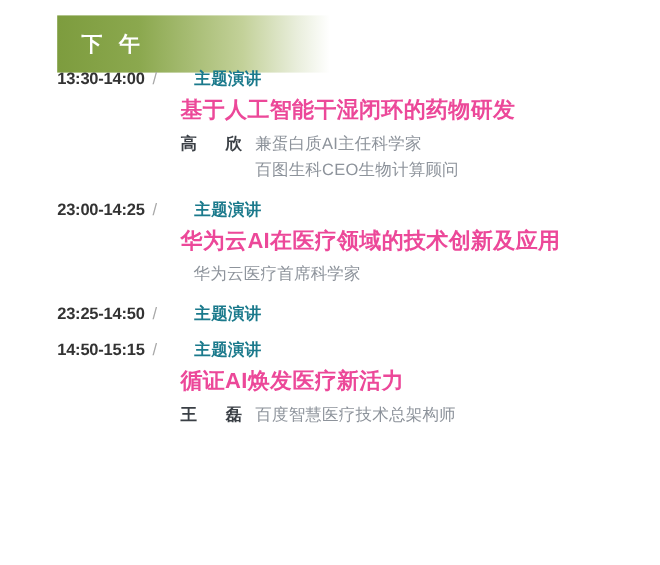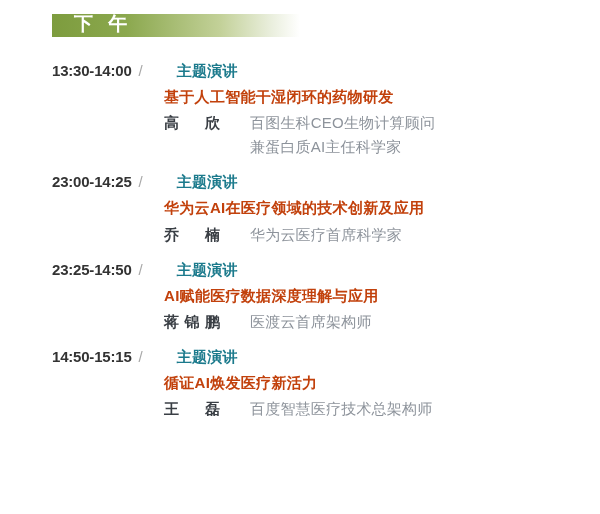--- a/index.html
+++ b/index.html
@@ -14,23 +14,24 @@
     overflow: hidden;
     position: relative;
   }
 
   
   .banner {
     position: absolute;
     left: 52px;
     top: 14px;
     width: 248px;
-    height: 23px;
+    height: 52px;
     background: linear-gradient(to right, #7d9c3e 0%, #8ba84e 30%, #c3d199 68%, #e9eedc 88%, #ffffff 100%);
     display: flex;
+    align-items: center;
   }
   .banner-label {
     color: #ffffff;
     font-size: 19px;
     font-weight: bold;
     letter-spacing: 5px;
     padding-left: 22px;
     line-height: 1;
   }
 
@@ -70,33 +71,32 @@
     font-size: 15px;
     font-weight: bold;
     letter-spacing: 0.3px;
     margin-left: 28px;
   }
 
   .session-body {
     padding-left: 112px;
   }
   .session-title {
-    color: #c2410c;
-    font-size: 15px;
+    color: #ec4899;
+    font-size: 20px;
     font-weight: bold;
     letter-spacing: 0.3px;
     line-height: 1.55;
     margin-bottom: 3px;
   }
 
   .speaker-row {
     display: flex;
     align-items: baseline;
     line-height: 1.6;
-    gap: 18px;
   }
   .speaker-name {
     color: #3a3f45;
     font-size: 15px;
     font-weight: bold;
     width: 56px;
     flex: 0 0 56px;
     text-align: justify;
     text-align-last: justify;
     letter-spacing: 0;
@@ -128,56 +128,46 @@
       <div class="session-head">
         <span class="session-time">13:30-14:00</span>
         <span class="session-sep">/</span>
         <span class="session-type">主题演讲</span>
       </div>
       <div class="session-body">
         <div class="session-title">基于人工智能干湿闭环的药物研发</div>
         <div class="speaker-row">
           <div class="speaker-name is-wide">高欣</div>
           <div class="speaker-affil-col">
+            <div class="speaker-affil">兼蛋白质AI主任科学家</div>
             <div class="speaker-affil">百图生科CEO生物计算顾问</div>
-            <div class="speaker-affil">兼蛋白质AI主任科学家</div>
           </div>
         </div>
       </div>
     </div>
     <div class="session">
       <div class="session-head">
         <span class="session-time">23:00-14:25</span>
         <span class="session-sep">/</span>
         <span class="session-type">主题演讲</span>
       </div>
       <div class="session-body">
         <div class="session-title">华为云AI在医疗领域的技术创新及应用</div>
         <div class="speaker-row">
-          <div class="speaker-name is-wide">乔楠</div>
           <div class="speaker-affil-col">
             <div class="speaker-affil">华为云医疗首席科学家</div>
           </div>
         </div>
       </div>
     </div>
     <div class="session">
       <div class="session-head">
         <span class="session-time">23:25-14:50</span>
         <span class="session-sep">/</span>
         <span class="session-type">主题演讲</span>
-      </div>
-      <div class="session-body">
-        <div class="session-title">AI赋能医疗数据深度理解与应用</div>
-        <div class="speaker-row">
-          <div class="speaker-name">蒋锦鹏</div>
-          <div class="speaker-affil-col">
-            <div class="speaker-affil">医渡云首席架构师</div>
-          </div>
-        </div>
       </div>
     </div>
     <div class="session">
       <div class="session-head">
         <span class="session-time">14:50-15:15</span>
         <span class="session-sep">/</span>
         <span class="session-type">主题演讲</span>
       </div>
       <div class="session-body">
         <div class="session-title">循证AI焕发医疗新活力</div>

